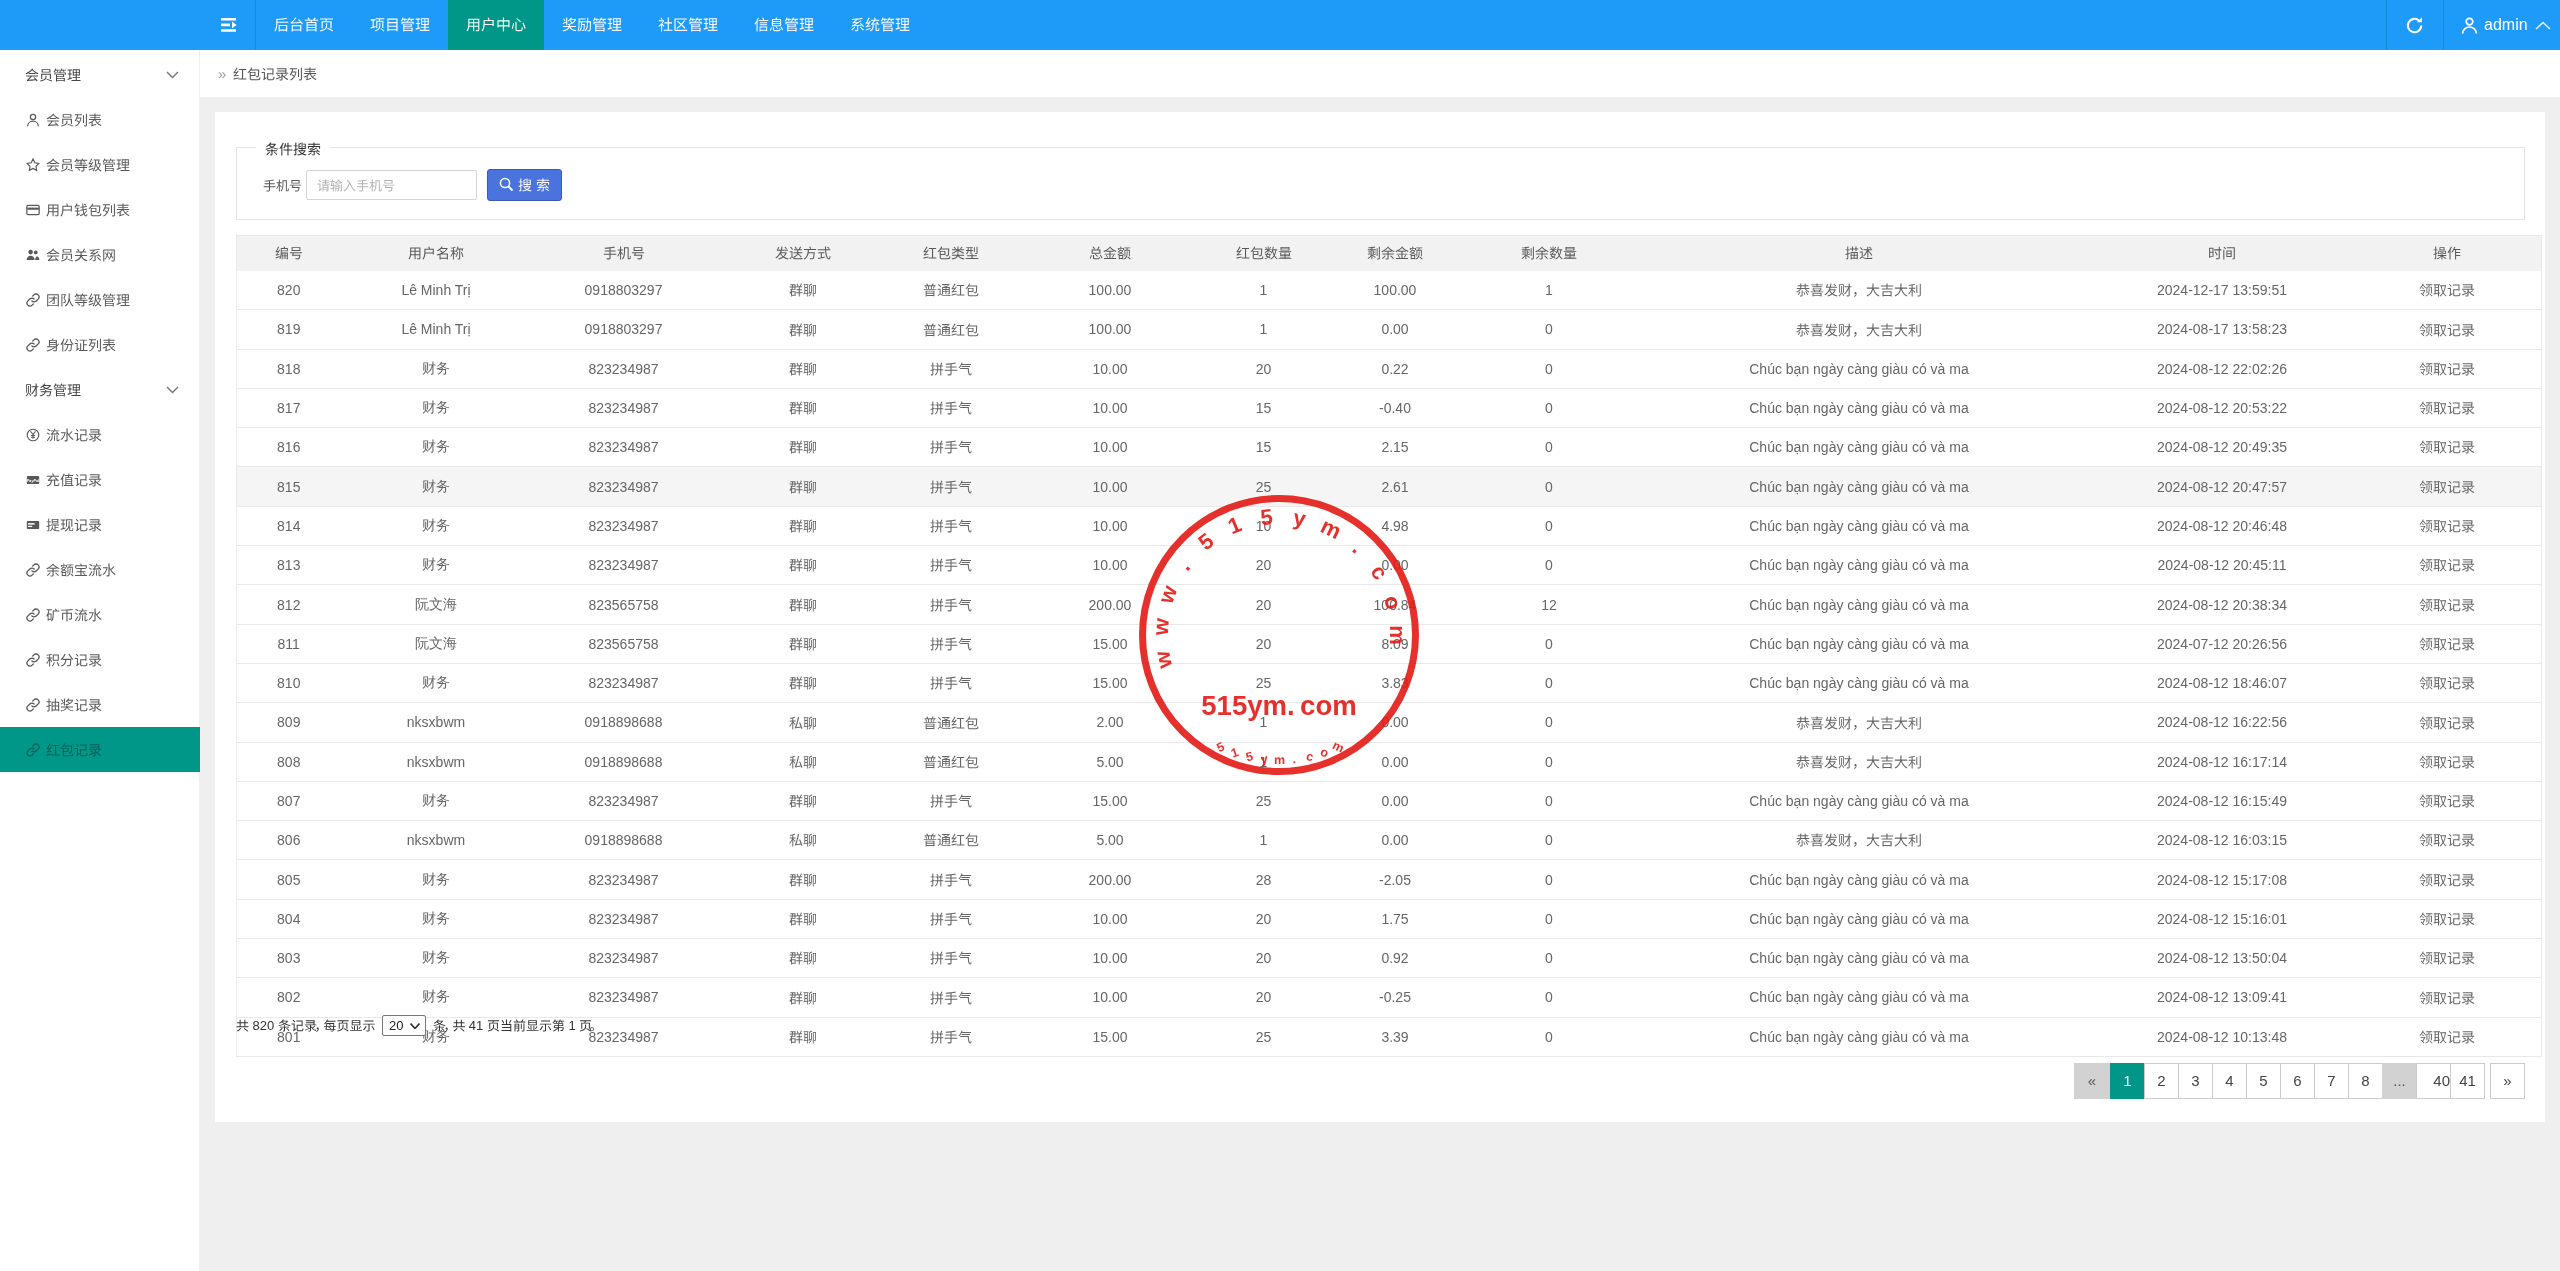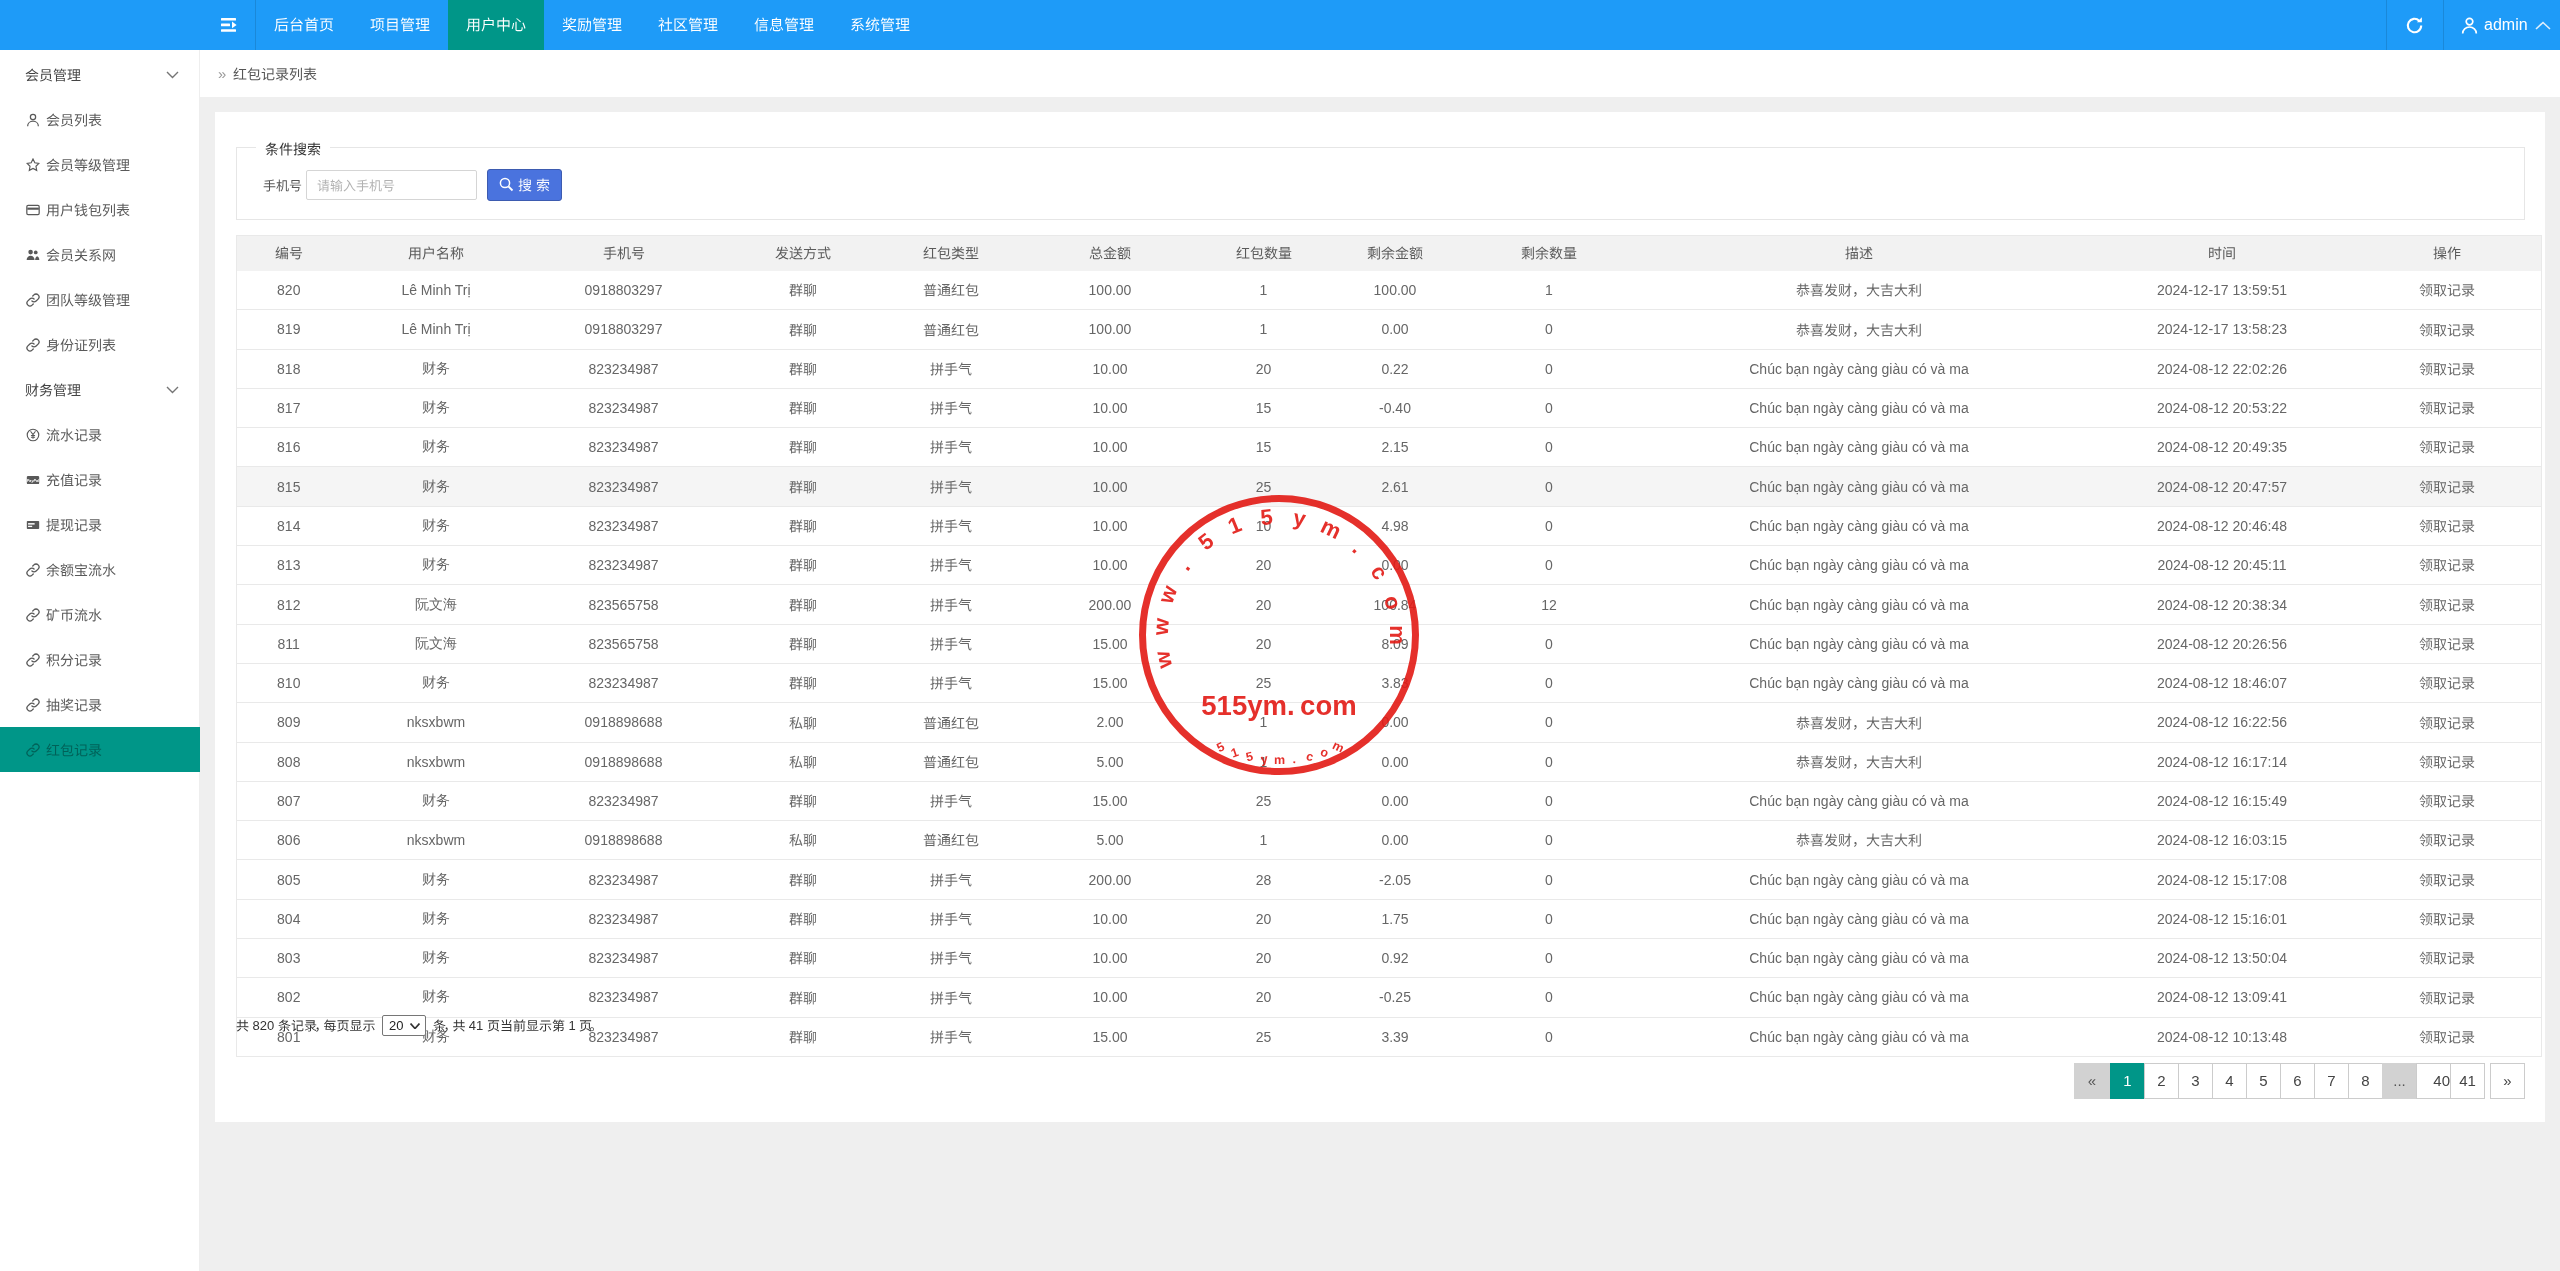--- a/index.html
+++ b/index.html
@@ -492,21 +492,21 @@
               <use href="#g84r" x="0"></use>
               <use href="#g85r" x="1000"></use>
               <use href="#g67r" x="2000"></use>
               <use href="#g35r" x="3000"></use>
               <use href="#g86r" x="4000"></use>
               <use href="#g87r" x="5000"></use>
               <use href="#g88r" x="6000"></use>
               <use href="#g87r" x="7000"></use>
               <use href="#g89r" x="8000"></use>
             </svg></td>
-          <td>2024-12-17 13:58:23</td>
+          <td>2024-08-17 13:58:23</td>
           <td><svg style="width:56.0px;height:14px;vertical-align:-0.15em" viewBox="0 -880 4000 1000" fill="#666">
               <use href="#g94r" x="0"></use>
               <use href="#g95r" x="1000"></use>
               <use href="#g39r" x="2000"></use>
               <use href="#g40r" x="3000"></use>
             </svg></td>
         </tr>
         <tr>
           <td>818</td>
           <td>财务</td>
@@ -700,21 +700,21 @@
           <td><svg style="width:42.0px;height:14px;vertical-align:-0.15em" viewBox="0 -880 3000 1000" fill="#666">
               <use href="#g96r" x="0"></use>
               <use href="#g58r" x="1000"></use>
               <use href="#g97r" x="2000"></use>
             </svg></td>
           <td>15.00</td>
           <td>20</td>
           <td>8.09</td>
           <td>0</td>
           <td>Chúc bạn ngày càng giàu có và ma</td>
-          <td>2024-08-12 20:26:56</td>
+          <td>2024-07-12 20:26:56</td>
           <td><svg style="width:56.0px;height:14px;vertical-align:-0.15em" viewBox="0 -880 4000 1000" fill="#666">
               <use href="#g94r" x="0"></use>
               <use href="#g95r" x="1000"></use>
               <use href="#g39r" x="2000"></use>
               <use href="#g40r" x="3000"></use>
             </svg></td>
         </tr>
         <tr>
           <td>810</td>
           <td>财务</td>

